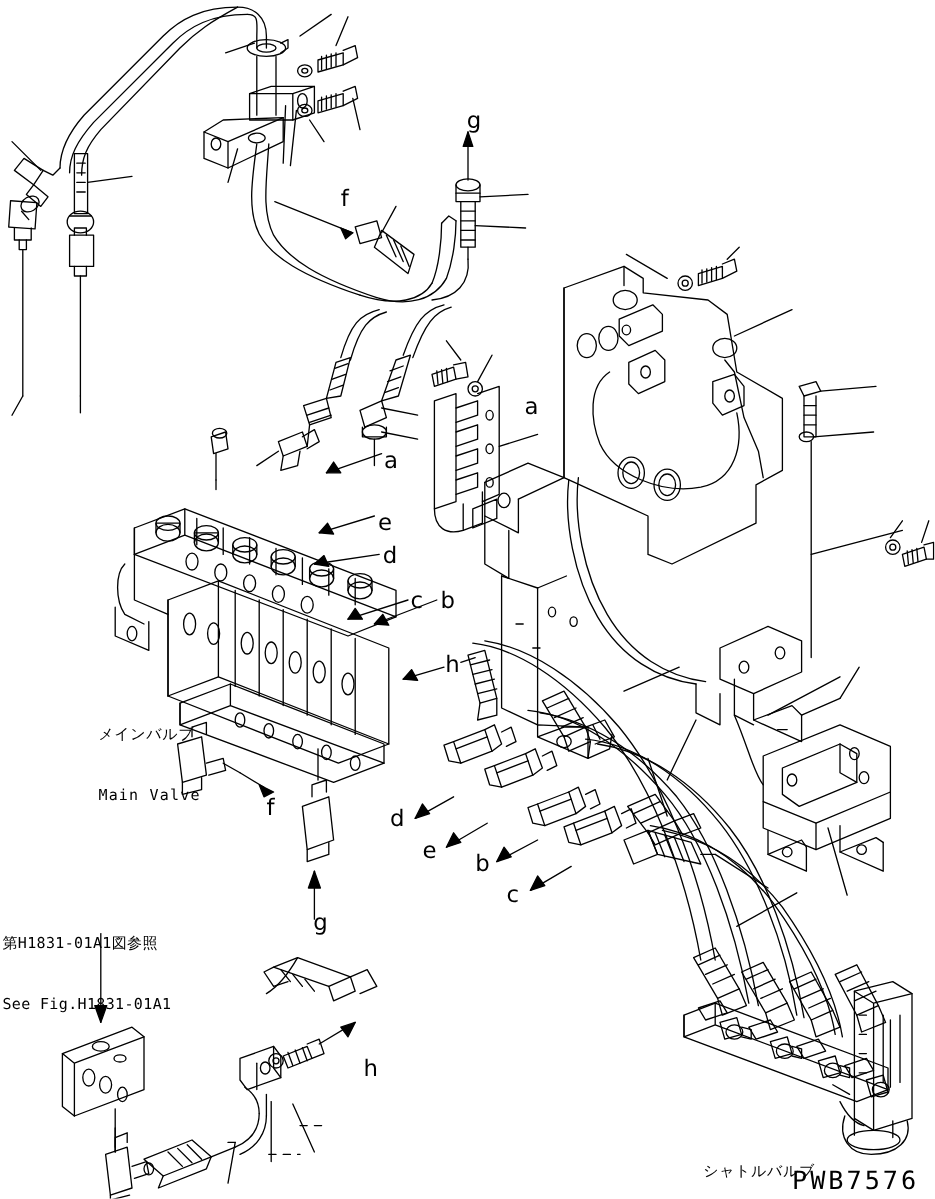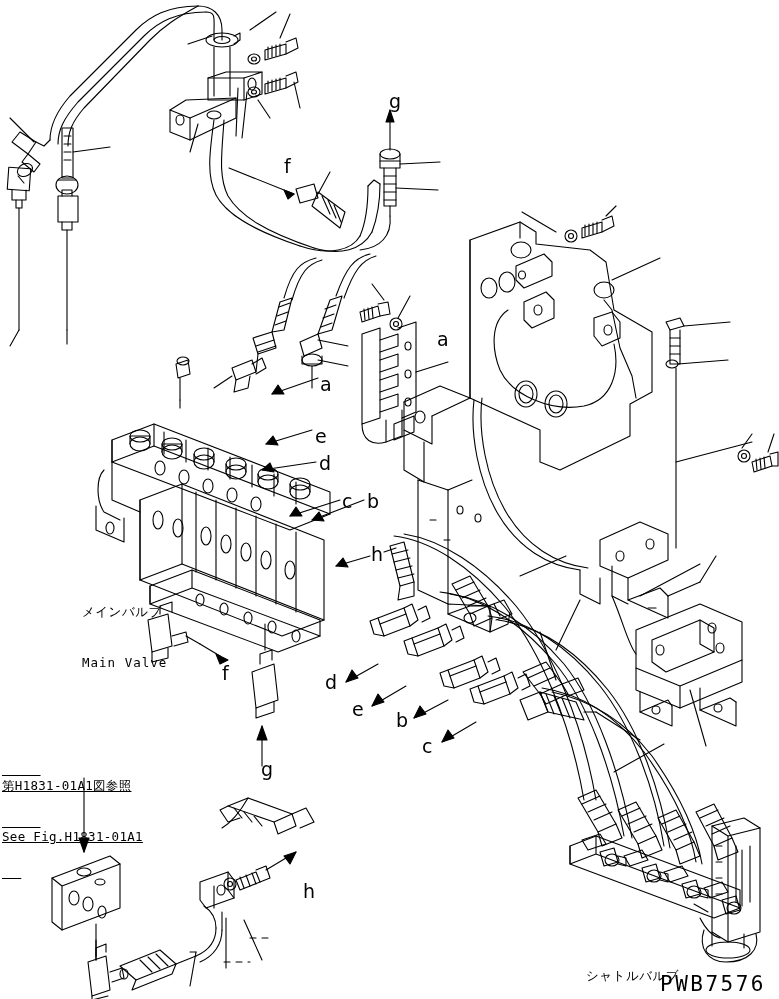--- a/index.html
+++ b/index.html
@@ -591,21 +591,21 @@
   <div class="lbl" style="left:50px; top:568px;margin-left:32px;">
     <div class="jp">メインバルブ</div>
     <div class="en">Main Valve</div>
   </div>
 
   <div class="lbl" style="left:586px; top:932px;">
     <div class="jp">シャトルバルブ</div>
     
   </div>
 
-  <div class="lbl" style="left:2px; top:742px;text-decoration:underline;">
+  <div class="lbl" style="left:2px; top:742px;">
     <div class="figref">第H1831-01A1図参照</div>
     <div class="figref">See Fig.H1831-01A1</div>
   </div>
 
   <div class="partno" style="left:660px; top:972px;">PWB7576</div>
 
   <div id="callout-layer">
       <div class="callout" style="left: 437px; top: 330px;">a</div>
       <div class="callout" style="left: 320px; top: 375px;">a</div>
       <div class="callout" style="left: 315px; top: 427px;">e</div>

